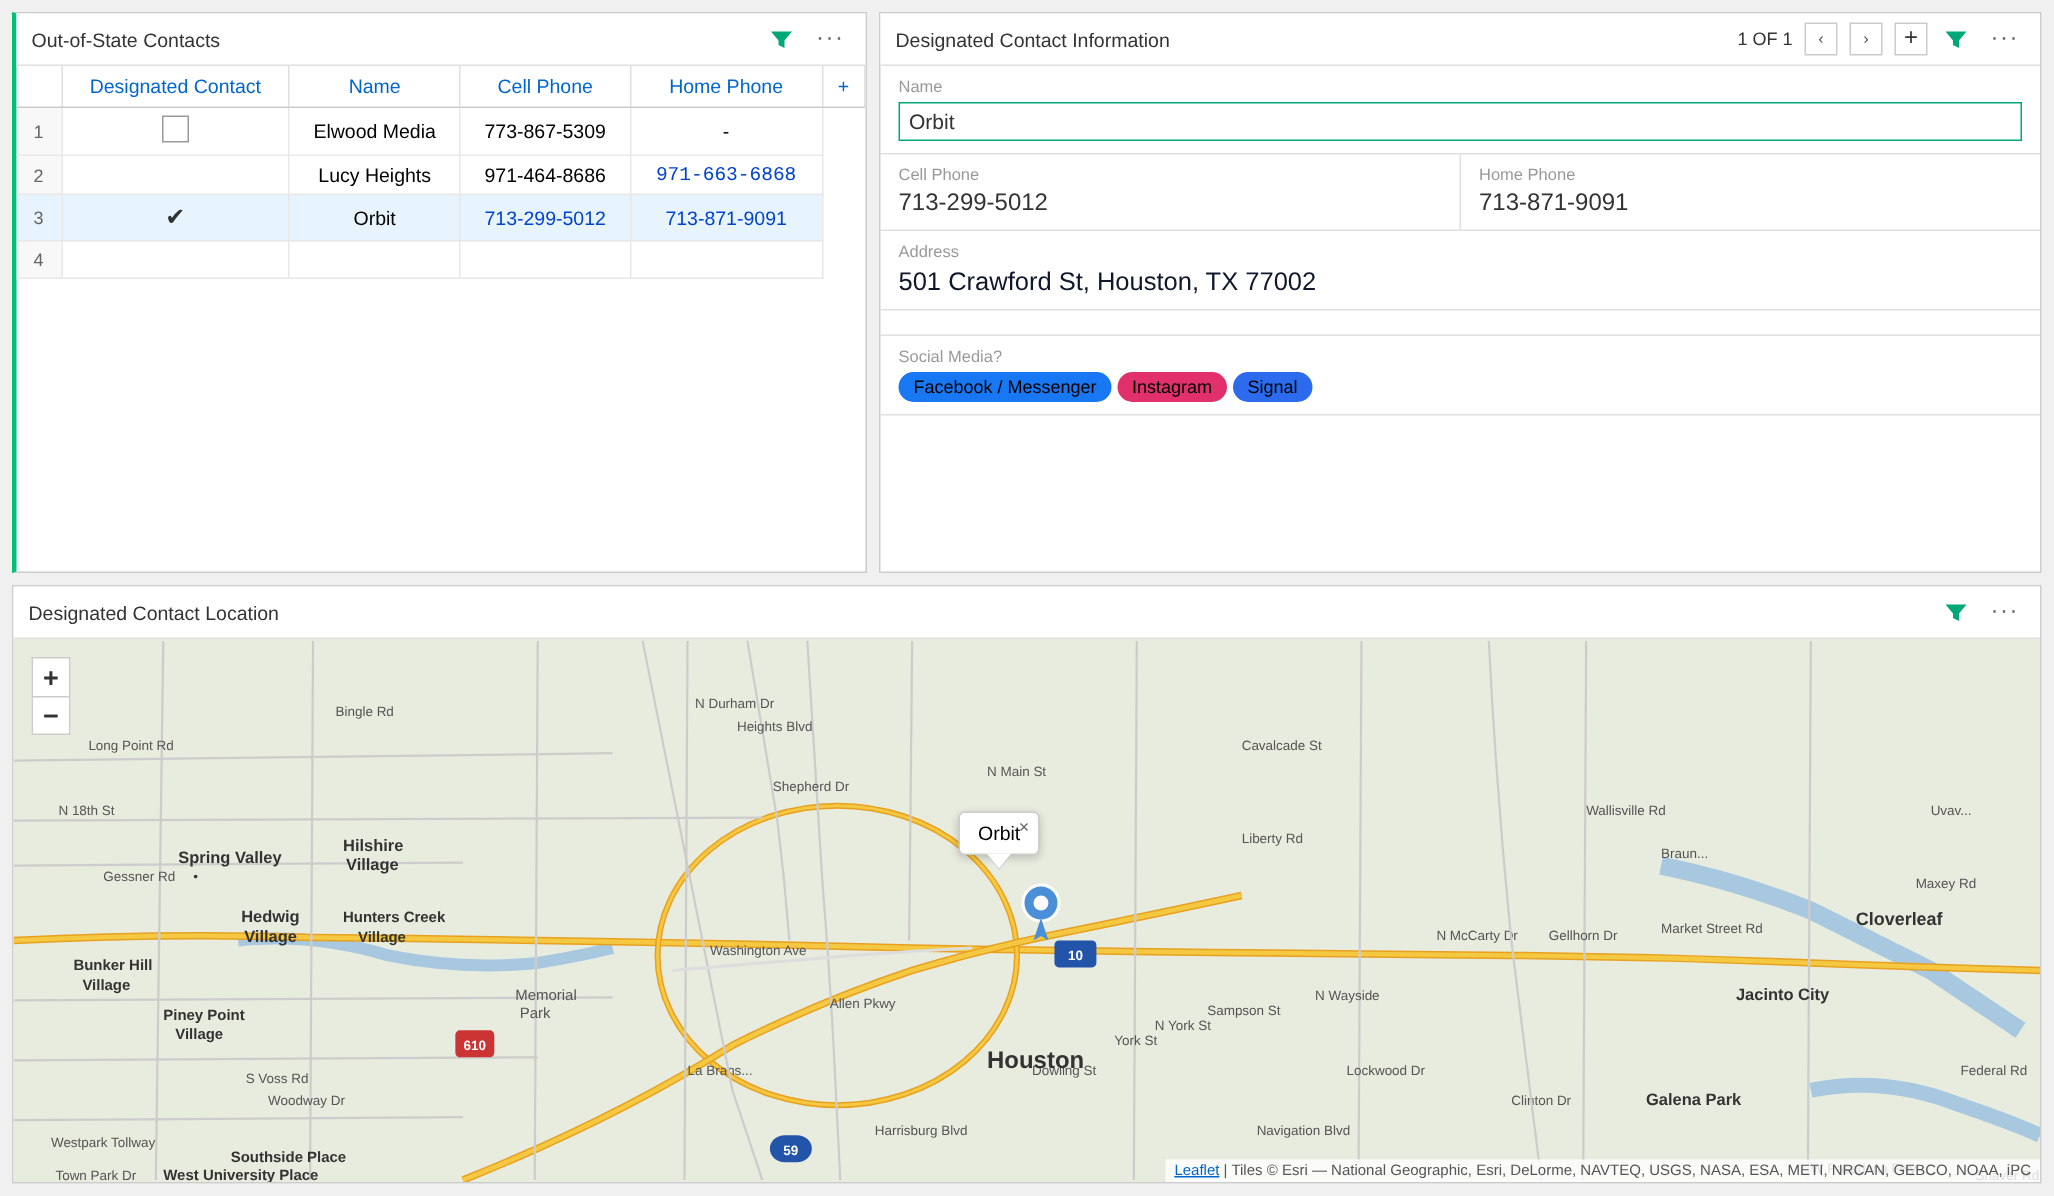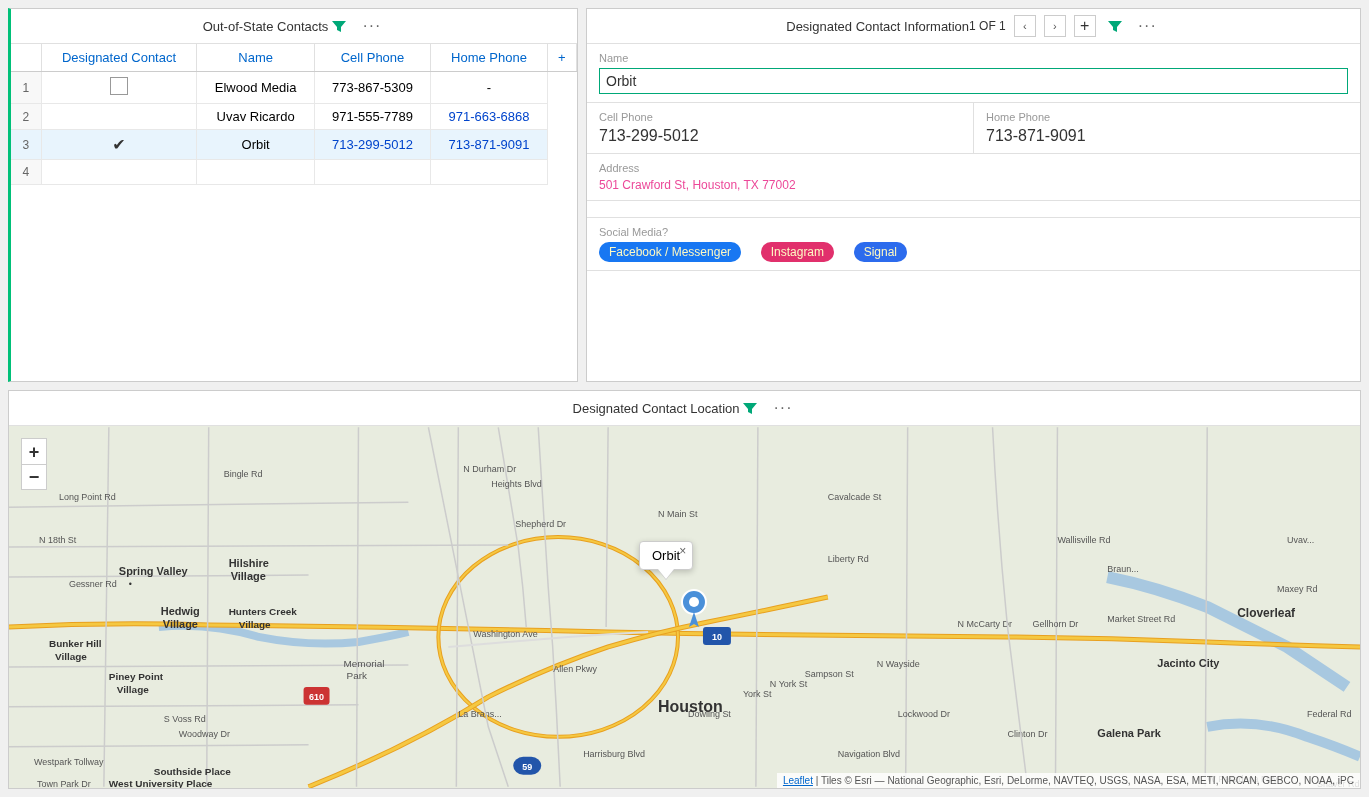--- a/index.html
+++ b/index.html
@@ -16,21 +16,21 @@
     .panel {
       background: white;
       border: 1px solid #ccc;
       display: flex;
       flex-direction: column;
     }
 
     .panel-header {
       display: flex;
       align-items: center;
-      justify-content: center;
+      justify-content: space-between;
       padding: 6px 10px;
       border-bottom: 1px solid #e0e0e0;
       background: white;
       min-height: 32px;
     }
 
     .panel-title {
       font-size: 13px;
       color: #333;
       font-weight: normal;
@@ -128,22 +128,22 @@
       border-bottom: 1px solid #e0e0e0;
     }
 
     .info-label {
       font-size: 11px;
       color: #999;
       margin-bottom: 4px;
     }
 
     .info-value {
-      font-size: 12px;
-      color: #ec4899;
+      font-size: 17px;
+      color: #0f172a;
     }
 
     .info-value-input {
       width: 100%;
       border: 1px solid #00a878;
       padding: 4px 6px;
       font-size: 14px;
       color: #333;
       outline: none;
     }
@@ -165,22 +165,22 @@
       font-size: 16px;
       font-weight: normal;
       color: #333;
     }
 
     .social-badge {
       display: inline-block;
       padding: 3px 10px;
       border-radius: 12px;
       font-size: 12px;
-      color: #fef9c3;
-      margin-right: 16px;
+      color: #000000;
+      margin-right: 0;
       cursor: pointer;
     }
 
     .badge-facebook { background: #1877f2; }
     .badge-instagram { background: #e1306c; }
     .badge-signal { background: #2c6bed; }
 
     .nav-btn {
       background: white;
       border: 1px solid #ccc;
@@ -371,23 +371,23 @@
         <tr>
               <td>1</td>
               <td><span class="checkbox-cell"></span></td>
               <td>Elwood Media</td>
               <td>773-867-5309</td>
               <td>-</td>
             </tr>
             <tr>
               <td>2</td>
               <td></td>
-              <td>Uvav Ricardo</td>
-              <td>971-555-7789</td>
-              <td style="color: rgb(0, 68, 204);">971-663-6868</td>
+              <td>Lucy Heights</td>
+              <td>971-464-8686</td>
+              <td style="color: rgb(0, 68, 204); font-family: Liberation Mono, monospace;">971-663-6868</td>
             </tr>
             <tr class="active-row">
               <td>3</td>
               <td><span class="checkmark">✔</span></td>
               <td>Orbit</td>
               <td style="color: rgb(0, 68, 204);">713-299-5012</td>
               <td style="color: rgb(0, 68, 204);">713-871-9091</td>
             </tr>
             <tr>
               <td>4</td>

